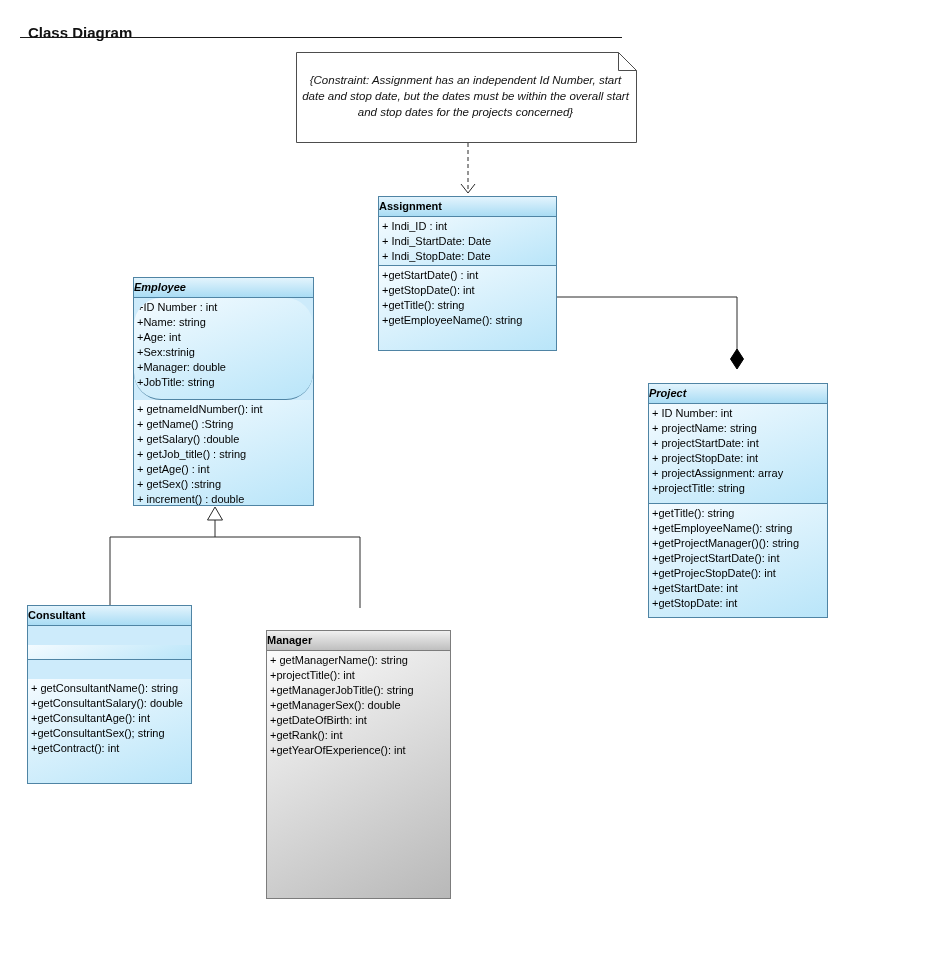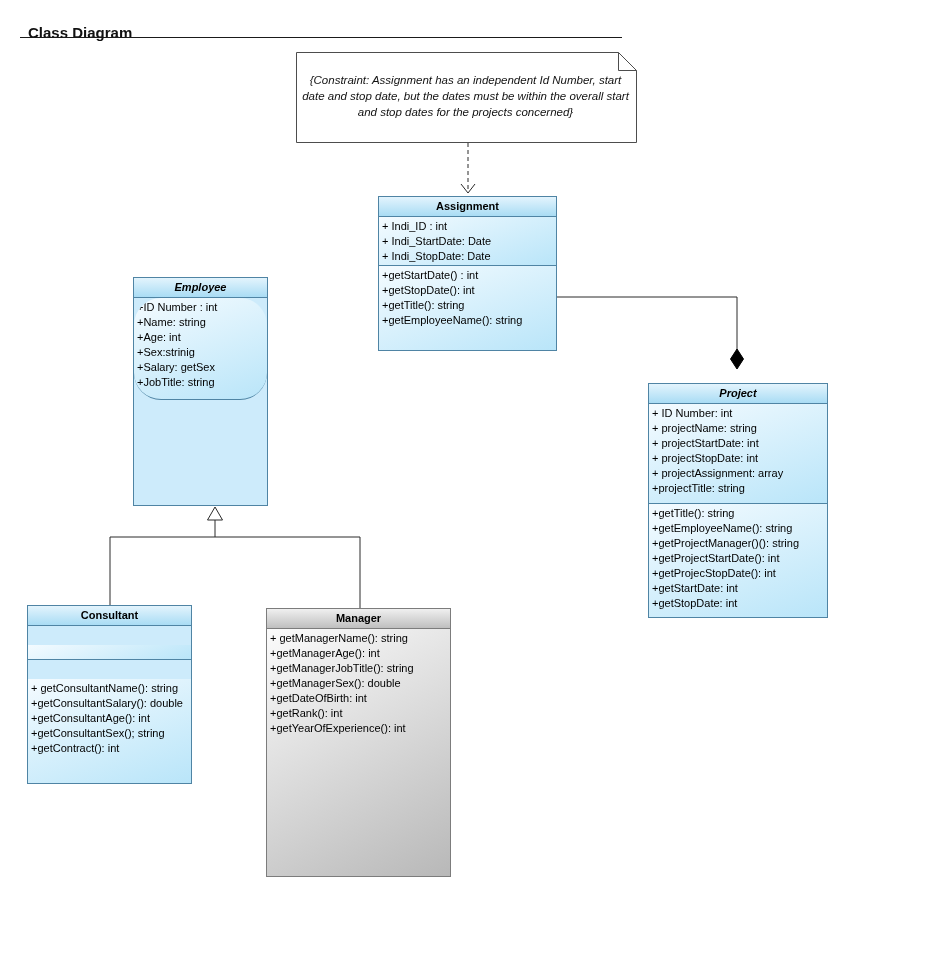--- a/index.html
+++ b/index.html
@@ -16,31 +16,31 @@
 
   
   .note-wrap { position:absolute; left:296px; top:52px; width:341px; height:91px; }
   .note-wrap svg { position:absolute; left:0; top:0; }
   .note-text { position:absolute; left:6px; top:20px; right:8px; text-align:center;
                font-style:italic; font-size:11.5px; line-height:16px; color:#111; }
 
   
   .uml-class { position:absolute; display:flex; flex-direction:column;
                border:1px solid #4f84a4; font-size:11px; background:#cdebfb; }
-  .uml-class .hdr { flex:0 0 20px; height:20px; line-height:19px; text-align:center;
+  .uml-class .hdr { flex:0 0 20px; height:20px; line-height:19px; text-align:left;
                     font-weight:bold; border-bottom:1px solid #4f84a4;
                     background:linear-gradient(180deg,#e3f4fd 0%,#a9dcf4 100%); }
   .uml-class .hdr.italic { font-style:italic; }
   .uml-class .sec { padding:2px 2px 0 3px; overflow:hidden;
                     background:linear-gradient(160deg,#f4fbff 0%,#b9e5f9 100%); }
   .uml-class .sec.attrs { border-bottom:1px solid #4f84a4; flex:0 0 auto; }
   .uml-class .sec.methods { flex:1 1 auto; }
   .member-line { line-height:15px; white-space:normal; word-break:normal; }
 
-  .uml-class.gray { border-color:#7c7c7c; }
+  .uml-class.gray { border-color:#7c7c7c;margin-top:22px; }
   .uml-class.gray .hdr { border-color:#7c7c7c; background:linear-gradient(180deg,#f0f0f0 0%,#bfbfbf 100%); }
   .uml-class.gray .sec { background:linear-gradient(150deg,#fbfbfb 0%,#b8b8b8 100%); }
   .uml-class.gray .sec.attrs { border-color:#7c7c7c; }
 </style>
 </head>
 <body>
 
 <div id="canvas">
 
   <div class="page-title">Class Diagram</div>
@@ -80,29 +80,38 @@
         <div class="member-line">+ Indi_StopDate: Date</div>
       </div>
     <div class="sec methods">
         <div class="member-line">+getStartDate() : int</div>
         <div class="member-line">+getStopDate(): int</div>
         <div class="member-line">+getTitle(): string</div>
         <div class="member-line">+getEmployeeName(): string</div>
       </div>
   </div>
 
-  <div class="uml-class" style="left:133px; top:277px; width:135px; height:229px;">
+  <div class="uml-class" style="left:133px; top:277px; width:181px; height:229px;">
     <div class="hdr italic">Employee</div>
     <div class="sec attrs" style="flex-basis:102px;border-radius:27px;">
         <div class="member-line">+ID Number : int</div>
         <div class="member-line">+Name: string</div>
         <div class="member-line">+Age: int</div>
         <div class="member-line">+Sex:strinig</div>
-        <div class="member-line">+Salary: getSex</div>
+        <div class="member-line">+Manager: double</div>
         <div class="member-line">+JobTitle: string</div>
+      </div>
+    <div class="sec methods">
+        <div class="member-line">+ getnameIdNumber(): int</div>
+        <div class="member-line">+ getName() :String</div>
+        <div class="member-line">+ getSalary() :double</div>
+        <div class="member-line">+ getJob_title() : string</div>
+        <div class="member-line">+ getAge() : int</div>
+        <div class="member-line">+ getSex() :string</div>
+        <div class="member-line">+ increment() : double</div>
       </div>
   </div>
 
   <div class="uml-class" style="left:648px; top:383px; width:180px; height:235px;">
     <div class="hdr italic">Project</div>
     <div class="sec attrs" style="flex-basis:100px;">
         <div class="member-line">+ ID Number: int</div>
         <div class="member-line">+ projectName: string</div>
         <div class="member-line">+ projectStartDate: int</div>
         <div class="member-line">+ projectStopDate: int</div>
@@ -129,21 +138,21 @@
         <div class="member-line">+getConsultantAge(): int</div>
         <div class="member-line">+getConsultantSex(); string</div>
         <div class="member-line">+getContract(): int</div>
       </div>
   </div>
 
   <div class="uml-class gray" style="left:266px; top:608px; width:185px; height:269px;">
     <div class="hdr">Manager</div>
     <div class="sec methods">
         <div class="member-line">+ getManagerName(): string</div>
-        <div class="member-line">+getManagerAge(): int</div>
+        <div class="member-line">+projectTitle(): int</div>
         <div class="member-line">+getManagerJobTitle(): string</div>
         <div class="member-line">+getManagerSex(): double</div>
         <div class="member-line">+getDateOfBirth: int</div>
         <div class="member-line">+getRank(): int</div>
         <div class="member-line">+getYearOfExperience(): int</div>
       </div>
   </div>
 
 </div>
 

